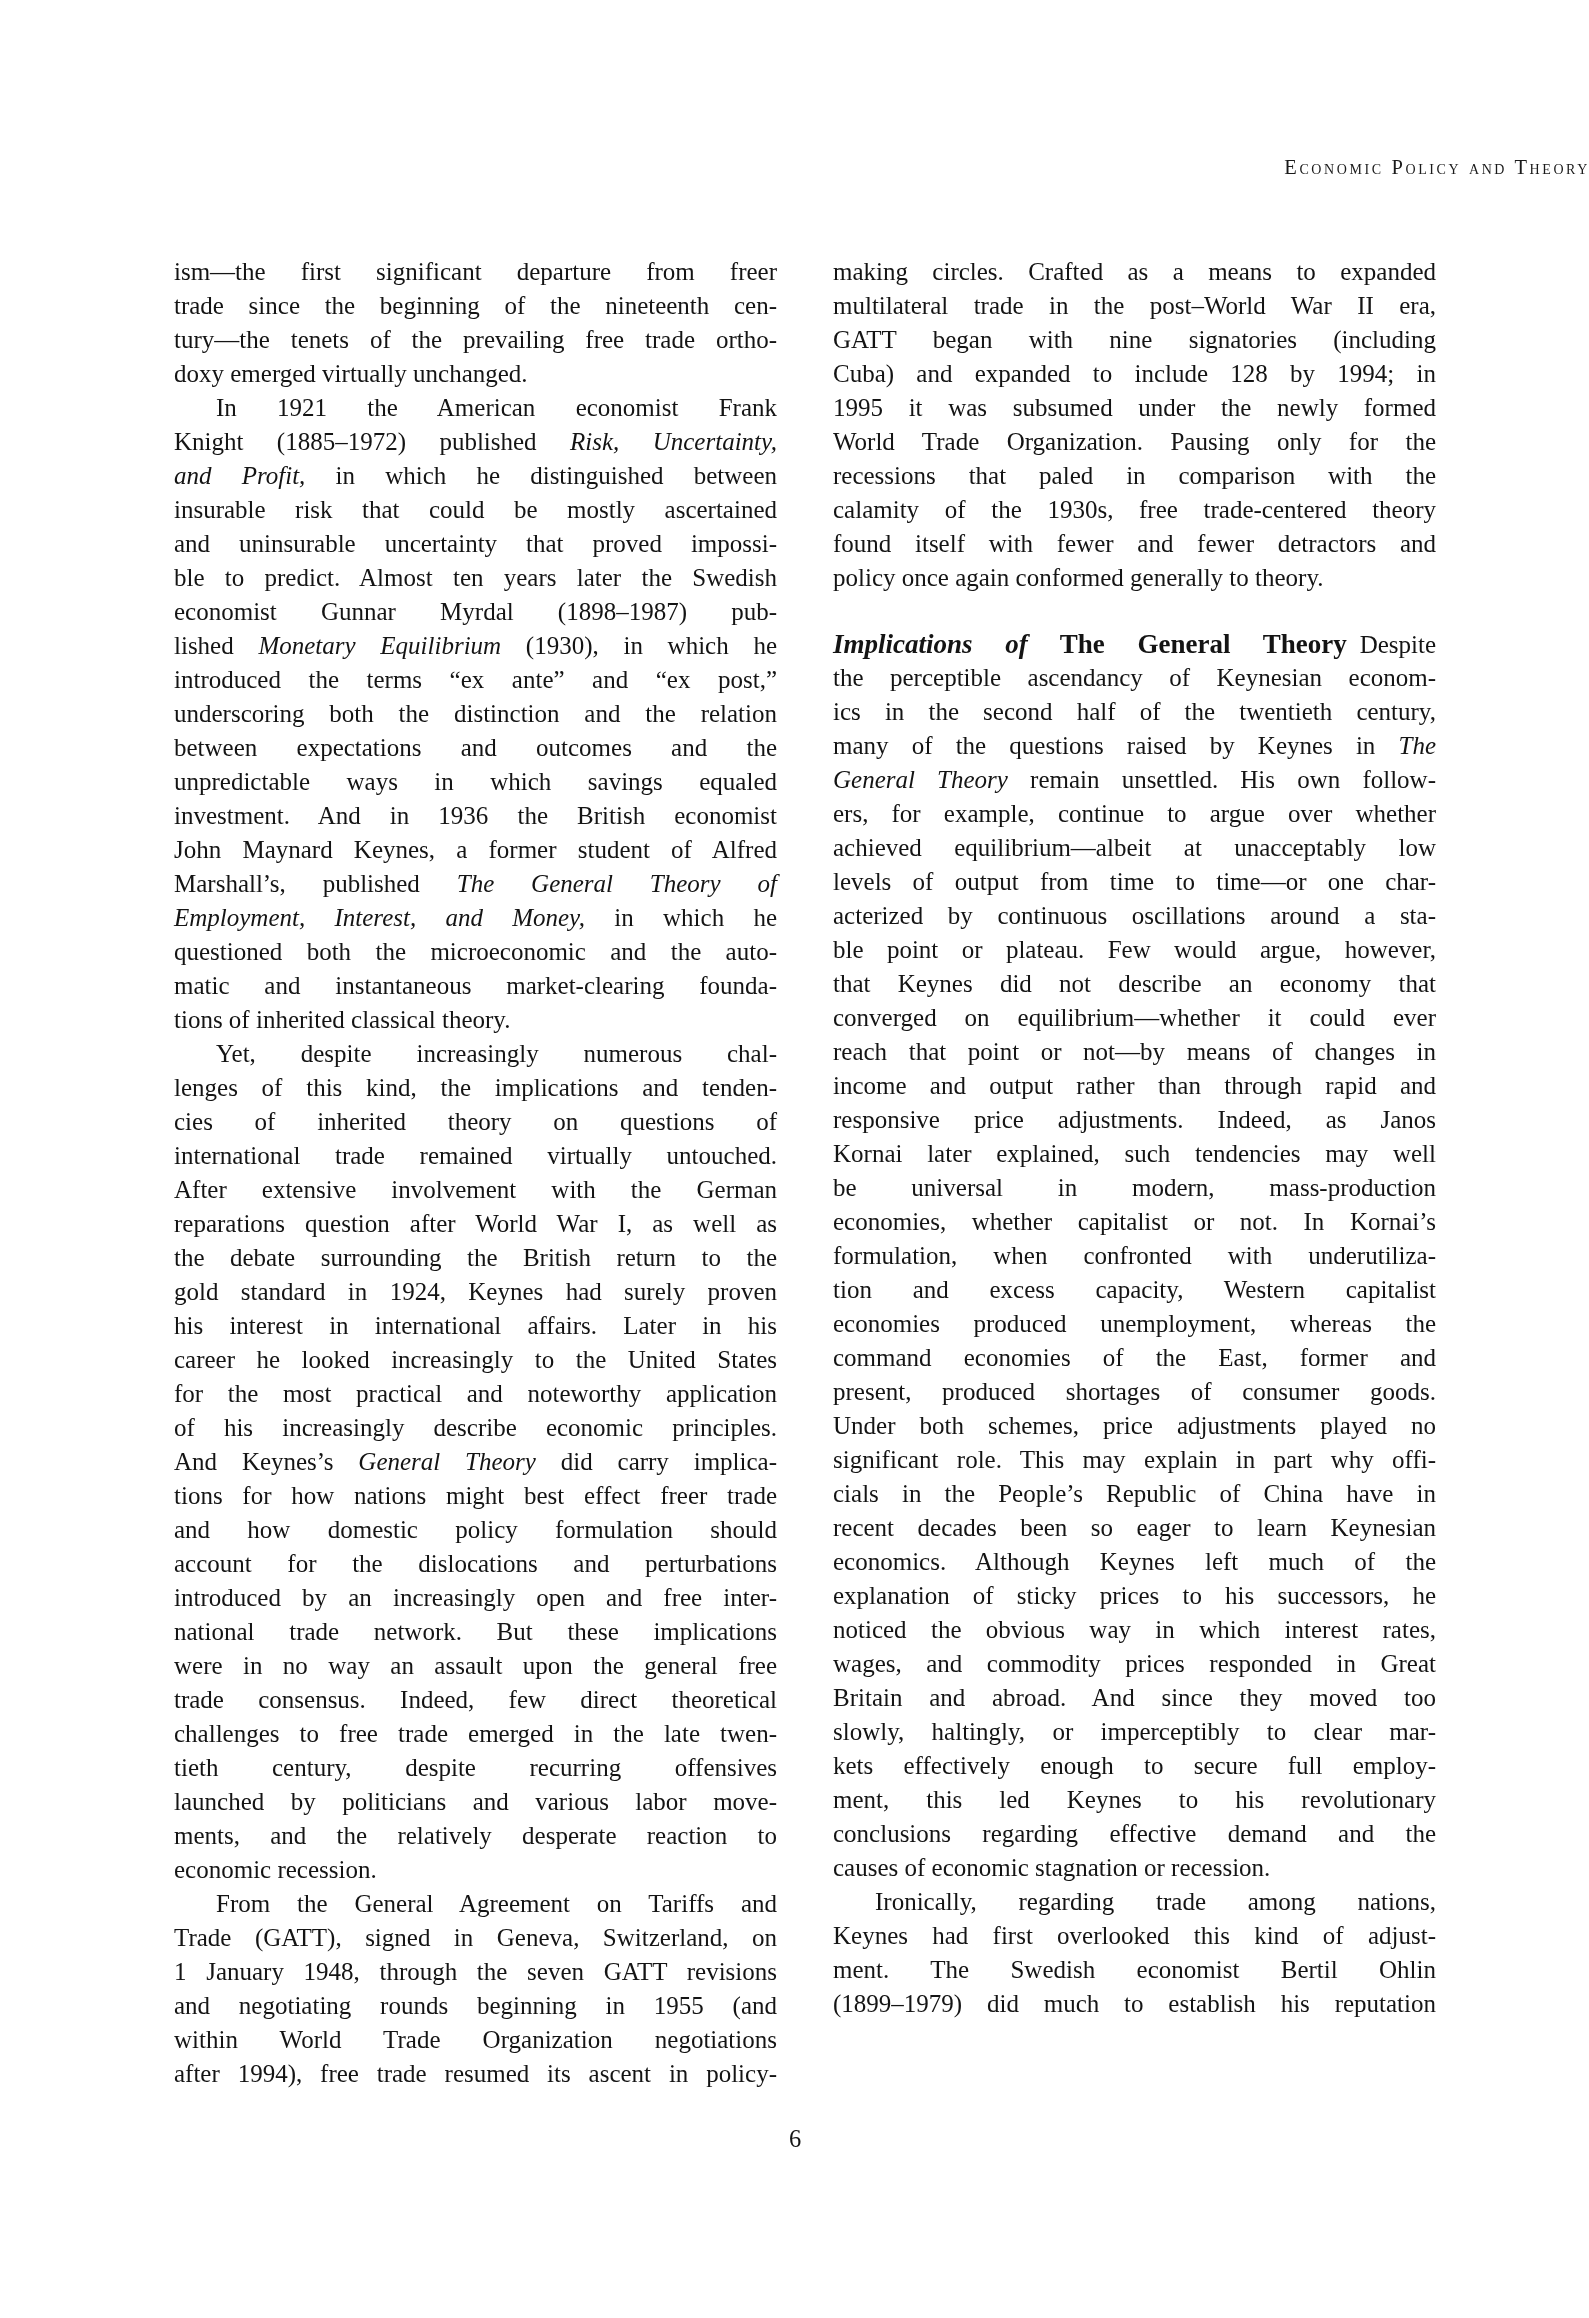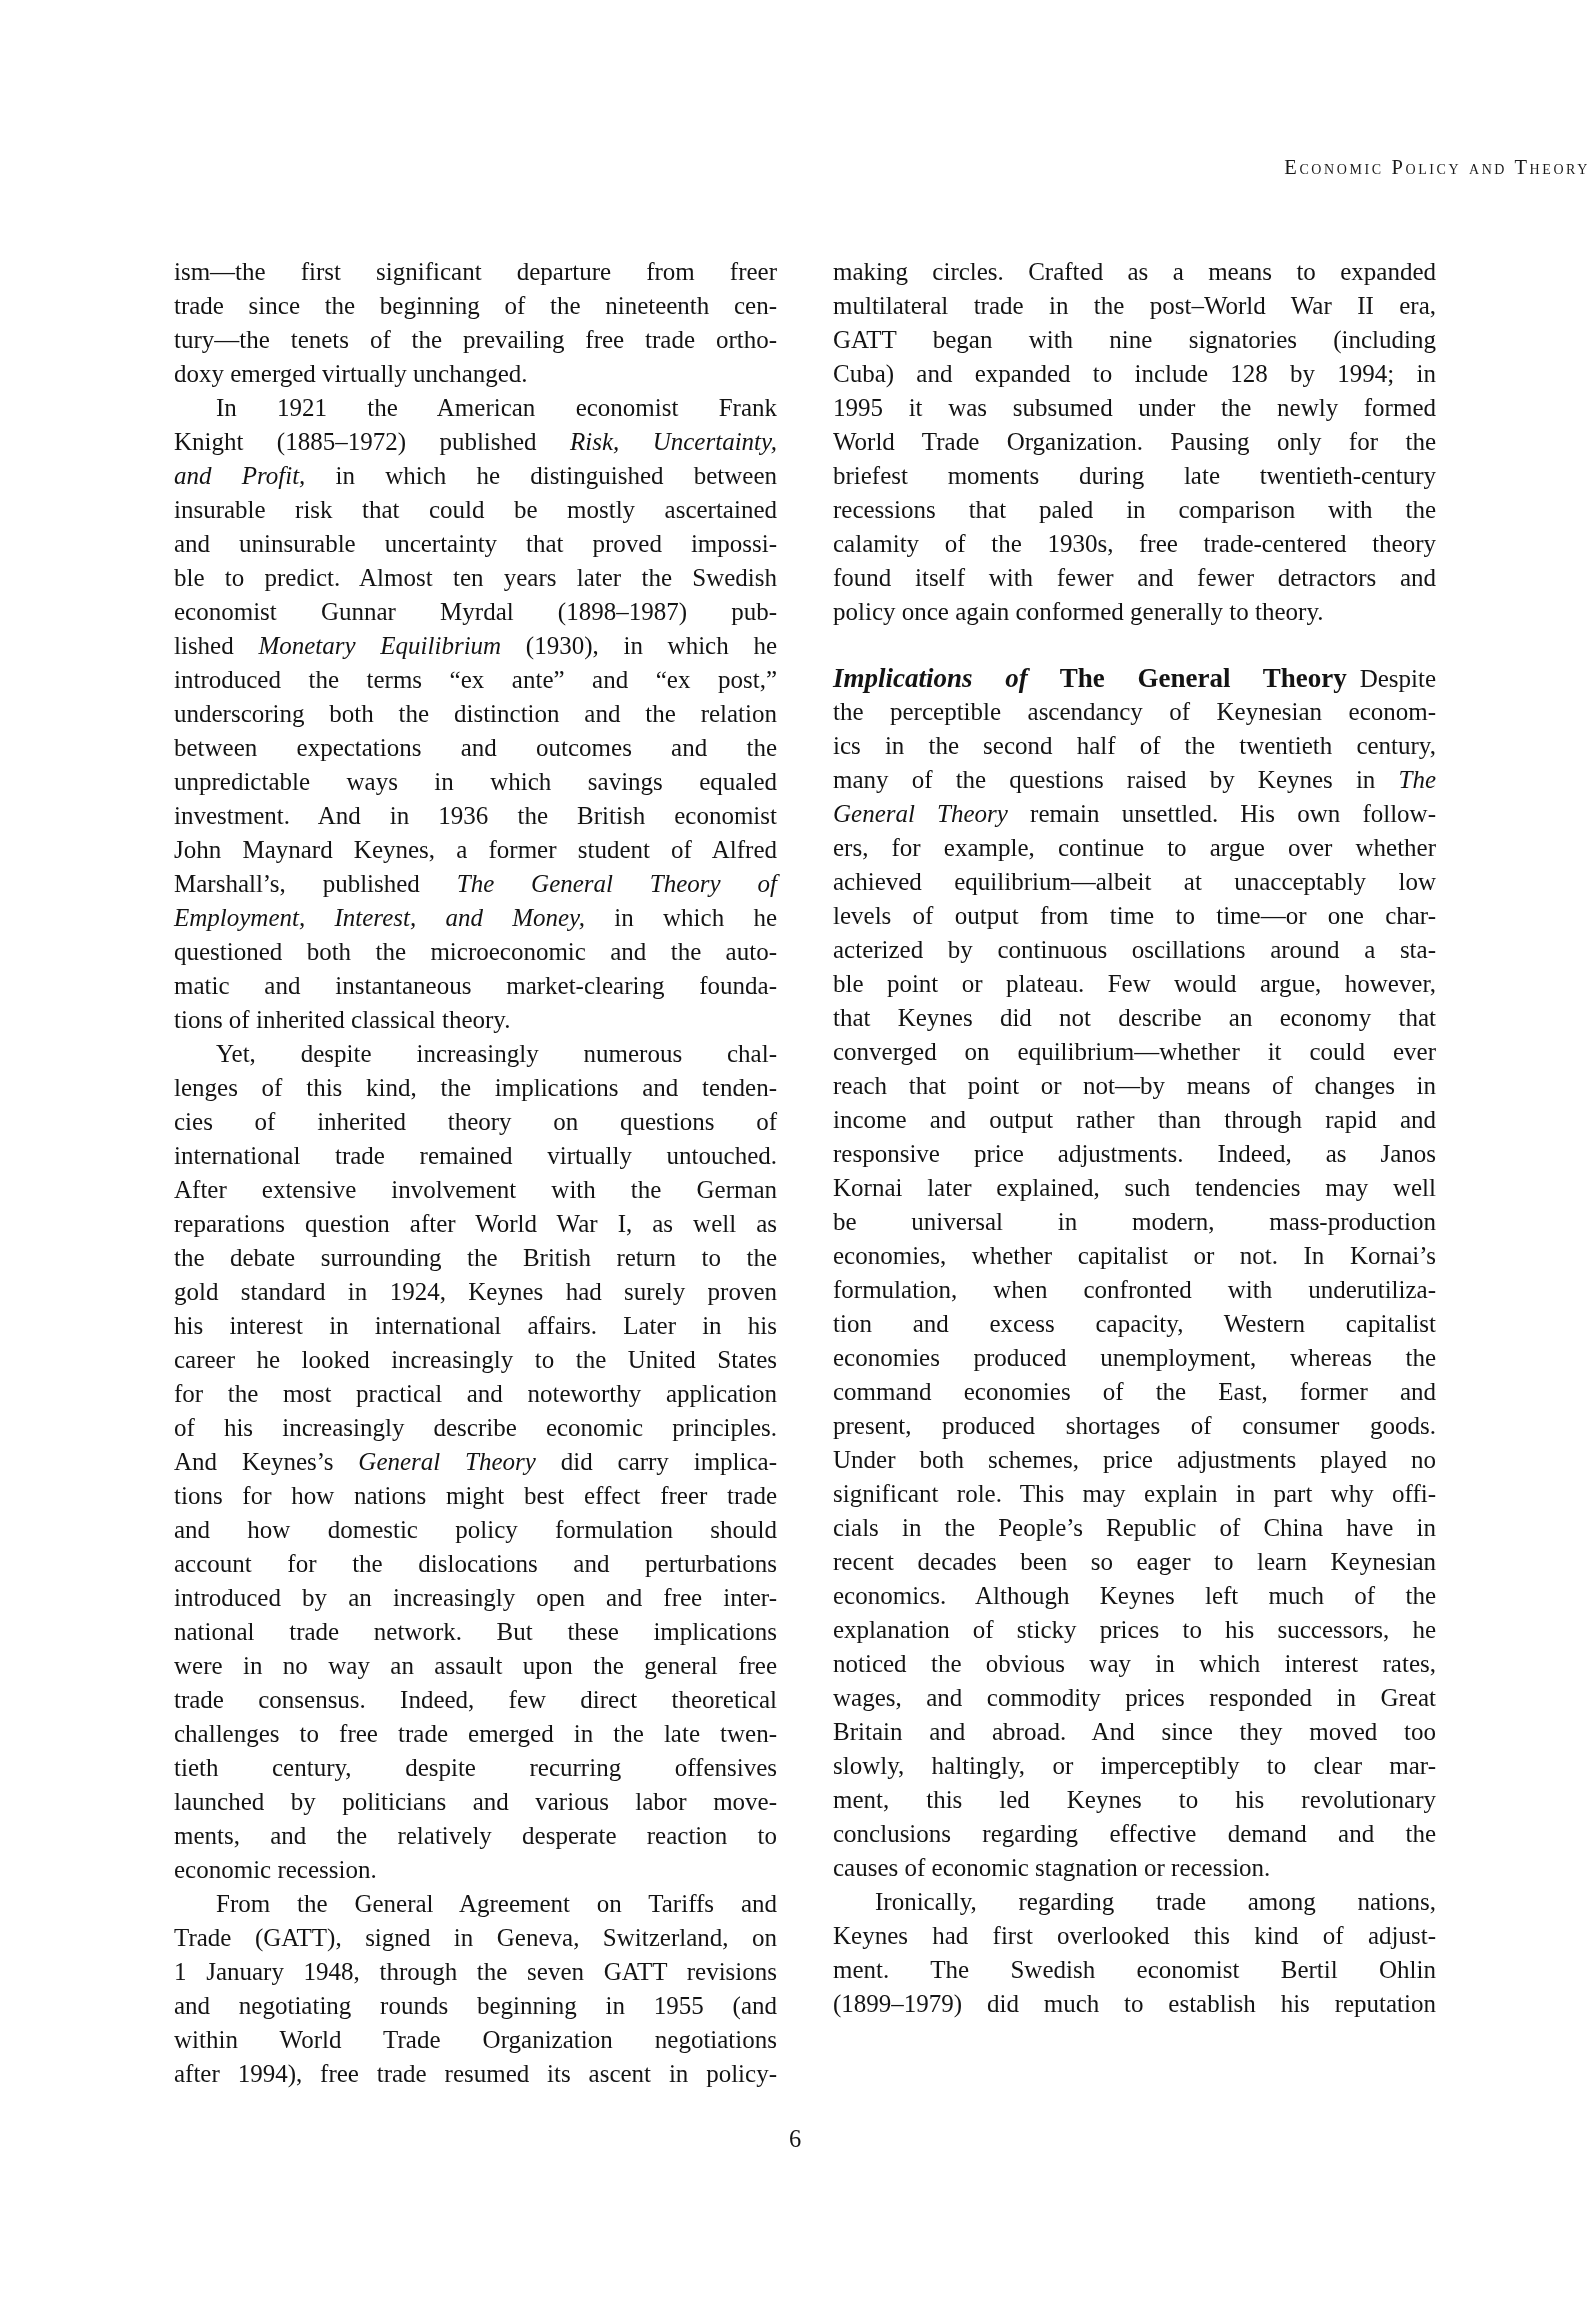--- a/index.html
+++ b/index.html
@@ -85,21 +85,20 @@
   </div>
 
 <div class="column col-right">
   <div id="col-right-before">
       <span class="line">making circles. Crafted as a means to expanded</span>
       <span class="line">multilateral trade in the post–World War II era,</span>
       <span class="line">GATT began with nine signatories (including</span>
       <span class="line">Cuba) and expanded to include 128 by 1994; in</span>
       <span class="line">1995 it was subsumed under the newly formed</span>
       <span class="line">World Trade Organization. Pausing only for the</span>
-      <span class="line">briefest moments during late twentieth-century</span>
       <span class="line">recessions that paled in comparison with the</span>
       <span class="line">calamity of the 1930s, free trade-centered theory</span>
       <span class="line">found itself with fewer and fewer detractors and</span>
       <span class="line last">policy once again conformed generally to theory.</span>
     </div>
   <span class="gap"></span>
   <span class="line head-line">
     <span class="heading"><span class="it">Implications of</span><span class="rm"> The General Theory</span></span><span style="margin-left:13px">Despite</span>
   </span>
   <div id="col-right-after">
@@ -128,20 +127,21 @@
       <span class="line">Under both schemes, price adjustments played no</span>
       <span class="line">significant role. This may explain in part why offi-</span>
       <span class="line">cials in the People’s Republic of China have in</span>
       <span class="line">recent decades been so eager to learn Keynesian</span>
       <span class="line">economics. Although Keynes left much of the</span>
       <span class="line">explanation of sticky prices to his successors, he</span>
       <span class="line">noticed the obvious way in which interest rates,</span>
       <span class="line">wages, and commodity prices responded in Great</span>
       <span class="line">Britain and abroad. And since they moved too</span>
       <span class="line">slowly, haltingly, or imperceptibly to clear mar-</span>
+      <span class="line">kets effectively enough to secure full employ-</span>
       <span class="line">ment, this led Keynes to his revolutionary</span>
       <span class="line">conclusions regarding effective demand and the</span>
       <span class="line last">causes of economic stagnation or recession.</span>
       <span class="line indent">Ironically, regarding trade among nations,</span>
       <span class="line">Keynes had first overlooked this kind of adjust-</span>
       <span class="line">ment. The Swedish economist Bertil Ohlin</span>
       <span class="line">(1899–1979) did much to establish his reputation</span>
     </div>
 </div>
 

